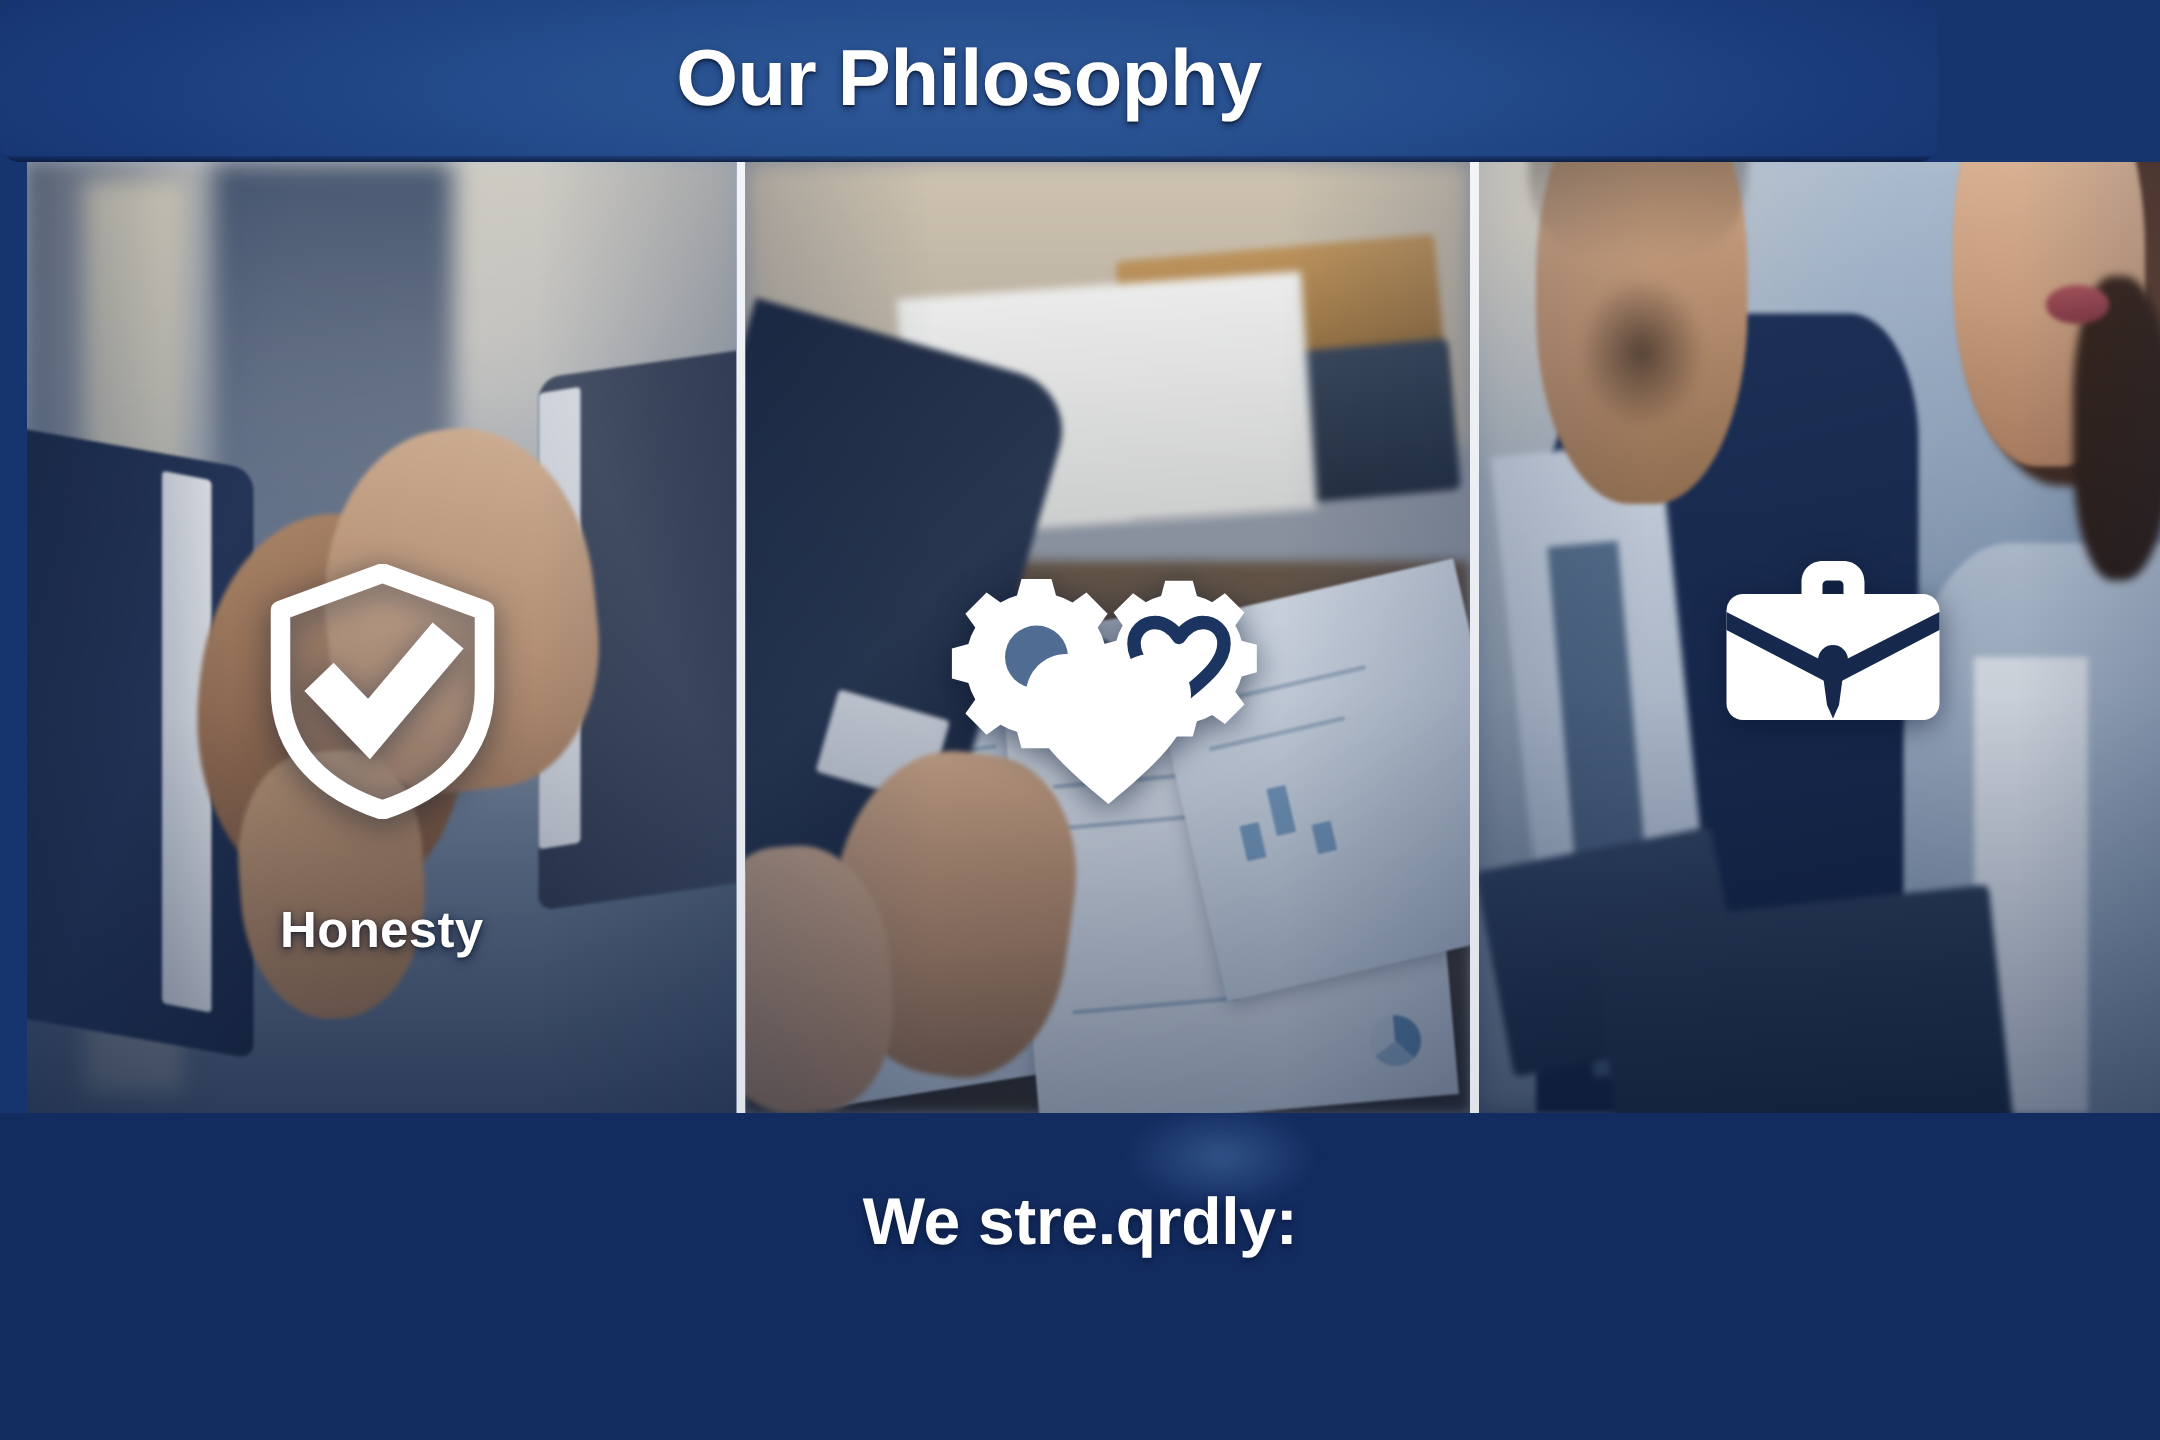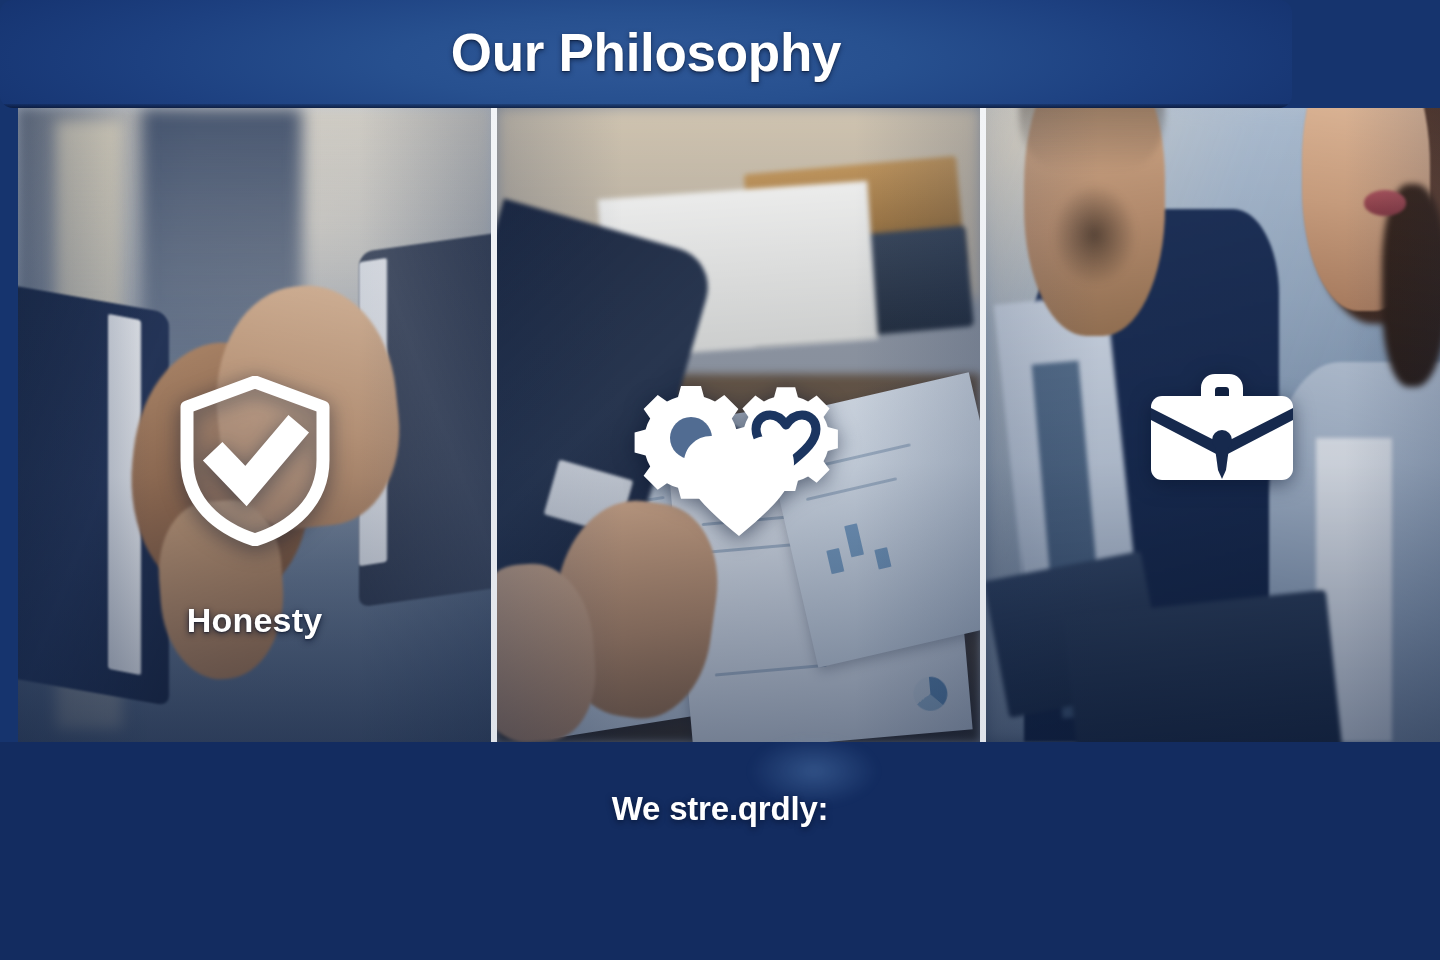--- a/index.html
+++ b/index.html
@@ -293,21 +293,21 @@
   }
   .footer-glow{
     position:absolute;left:52%;top:-6px;width:130px;height:70px;
     background:radial-gradient(ellipse at center,rgba(120,170,225,.30),rgba(120,170,225,0) 70%);
     filter:blur(4px);
   }
   .footer-line{
     position:absolute;left:0;right:0;text-align:center;color:#fff;font-weight:bold;
     text-shadow:0 2px 6px rgba(4,12,34,.6);
   }
-  .footer-line.l1{top:48px;font-size:33px;letter-spacing:-.2px;}
+  .footer-line.l1{top:48px;font-size:44px;letter-spacing:-.2px;}
   .footer-line.l2{top:103px;font-size:38px;letter-spacing:-.2px;}
 </style>
 </head>
 <body>
 
 <div class="slide">
 
   <div class="header">
     <div class="header-title">Our Philosophy</div>
   </div>

